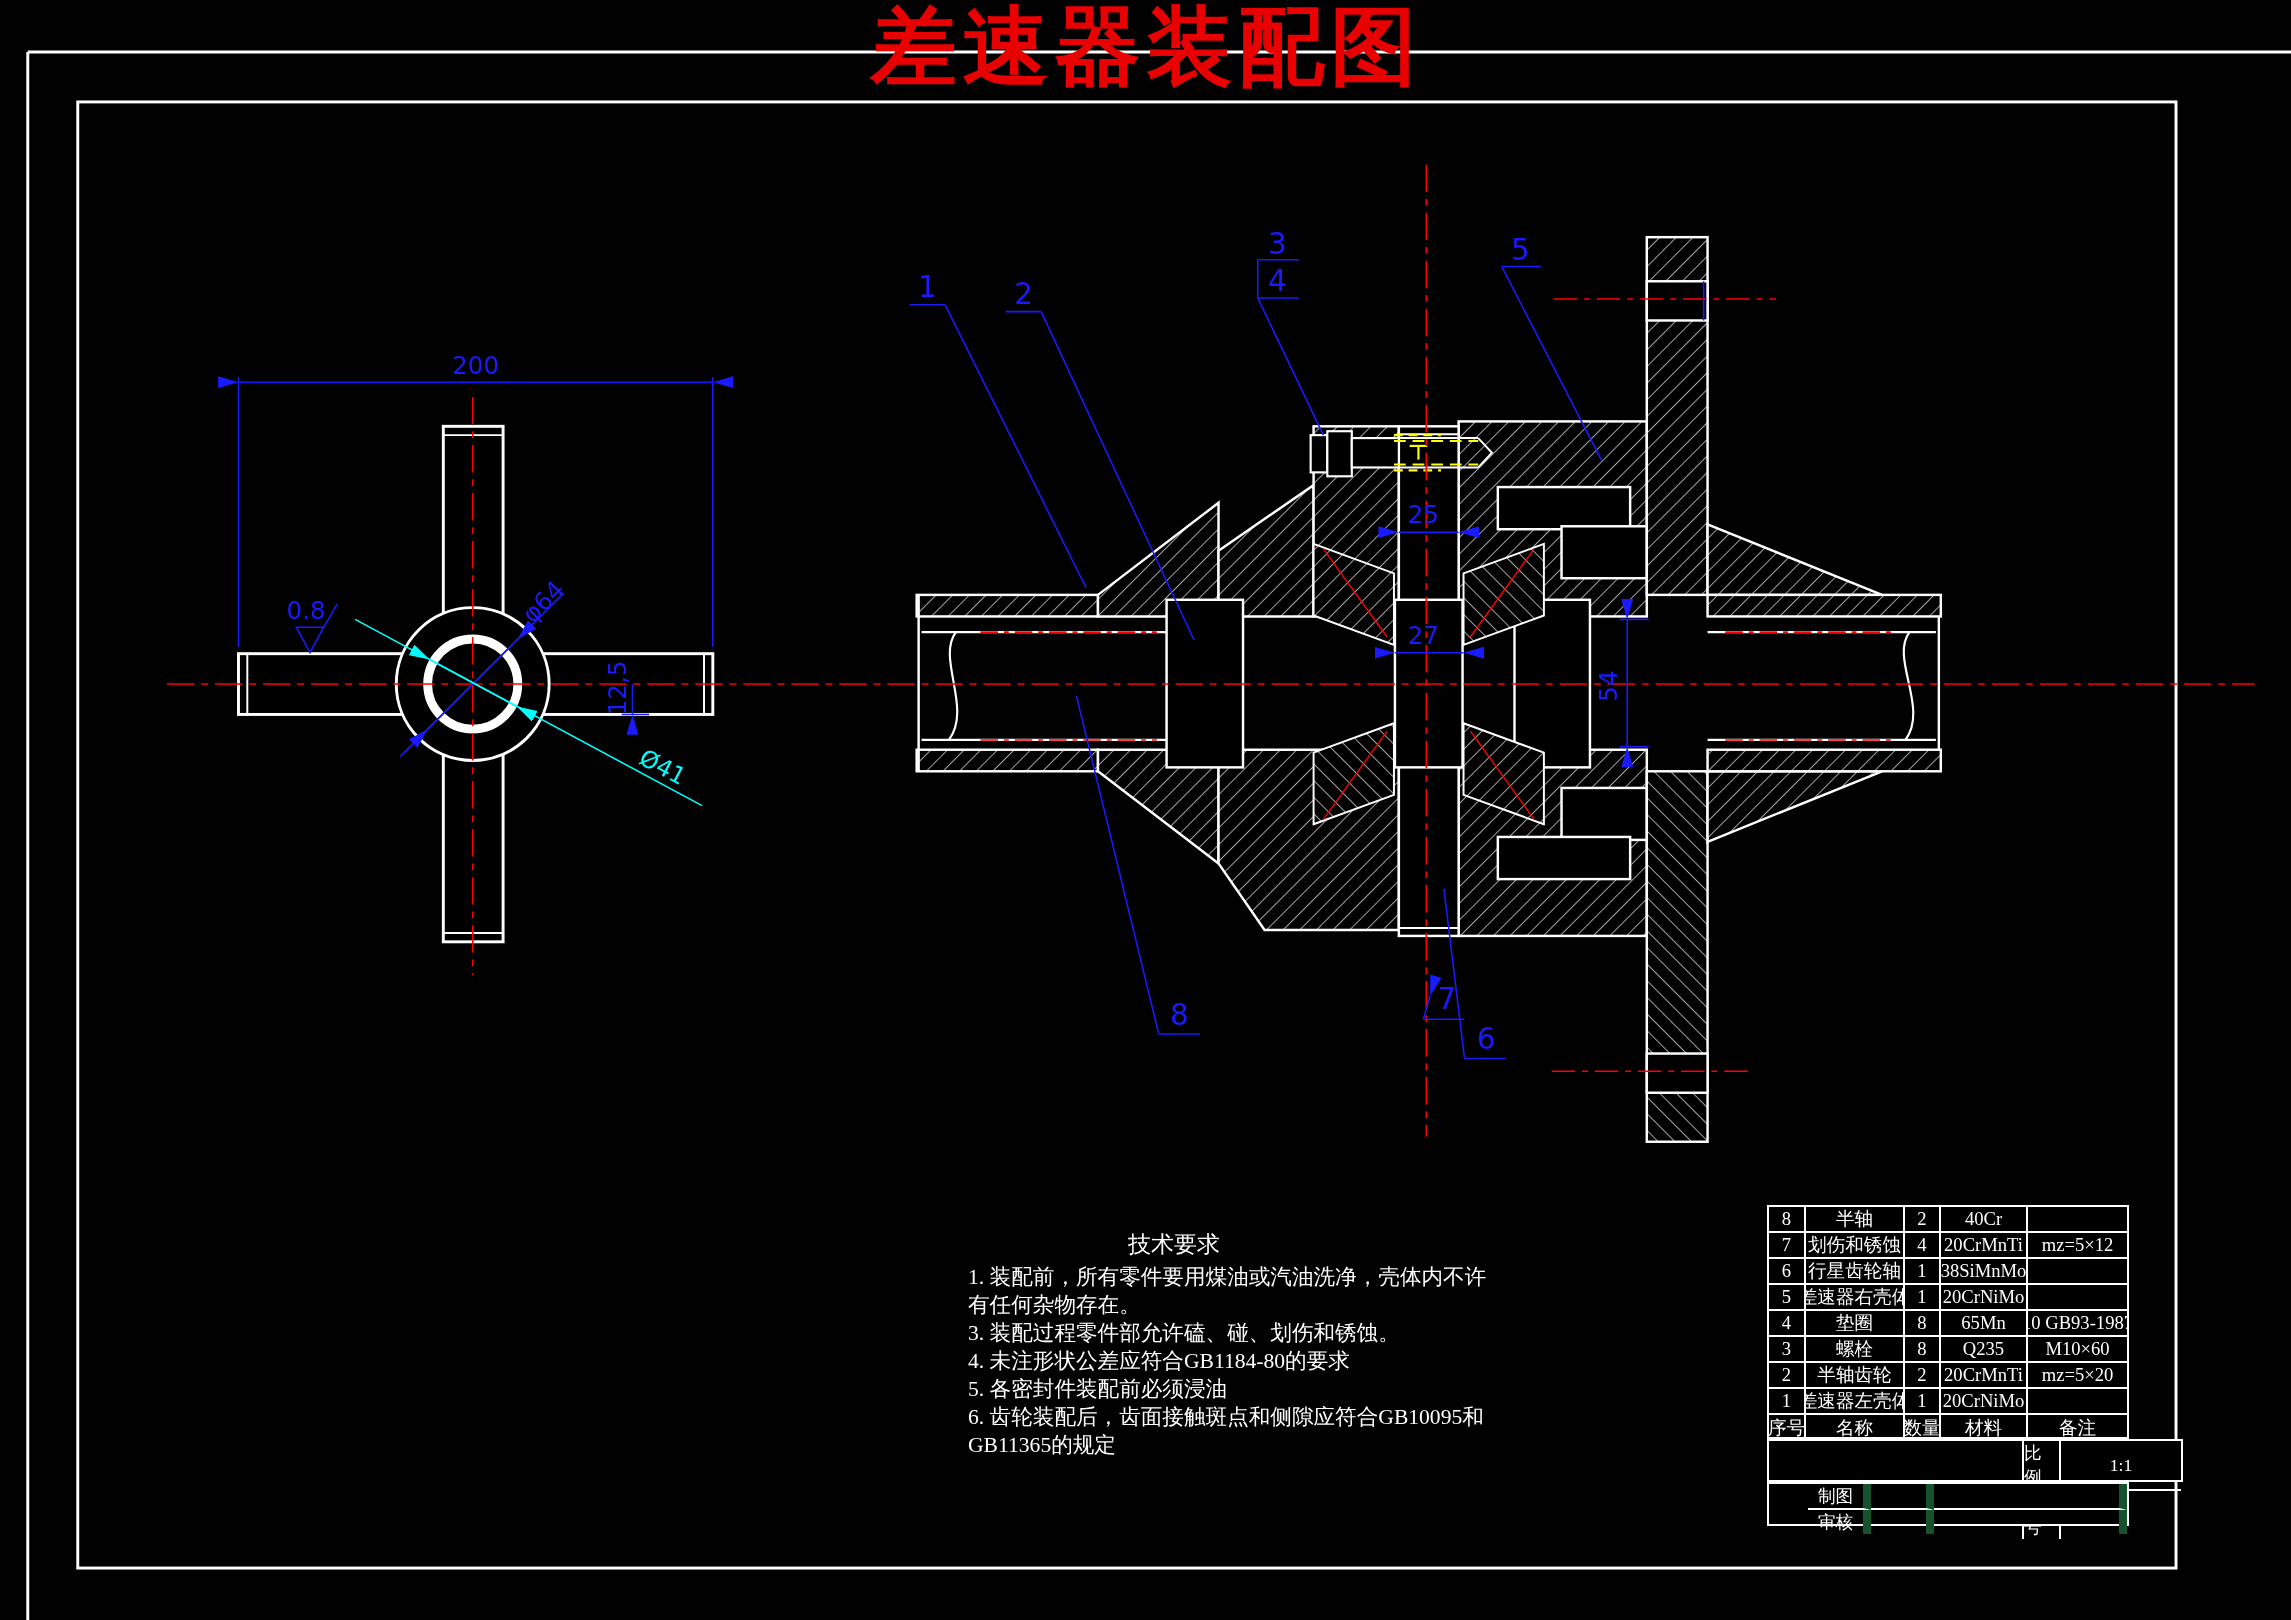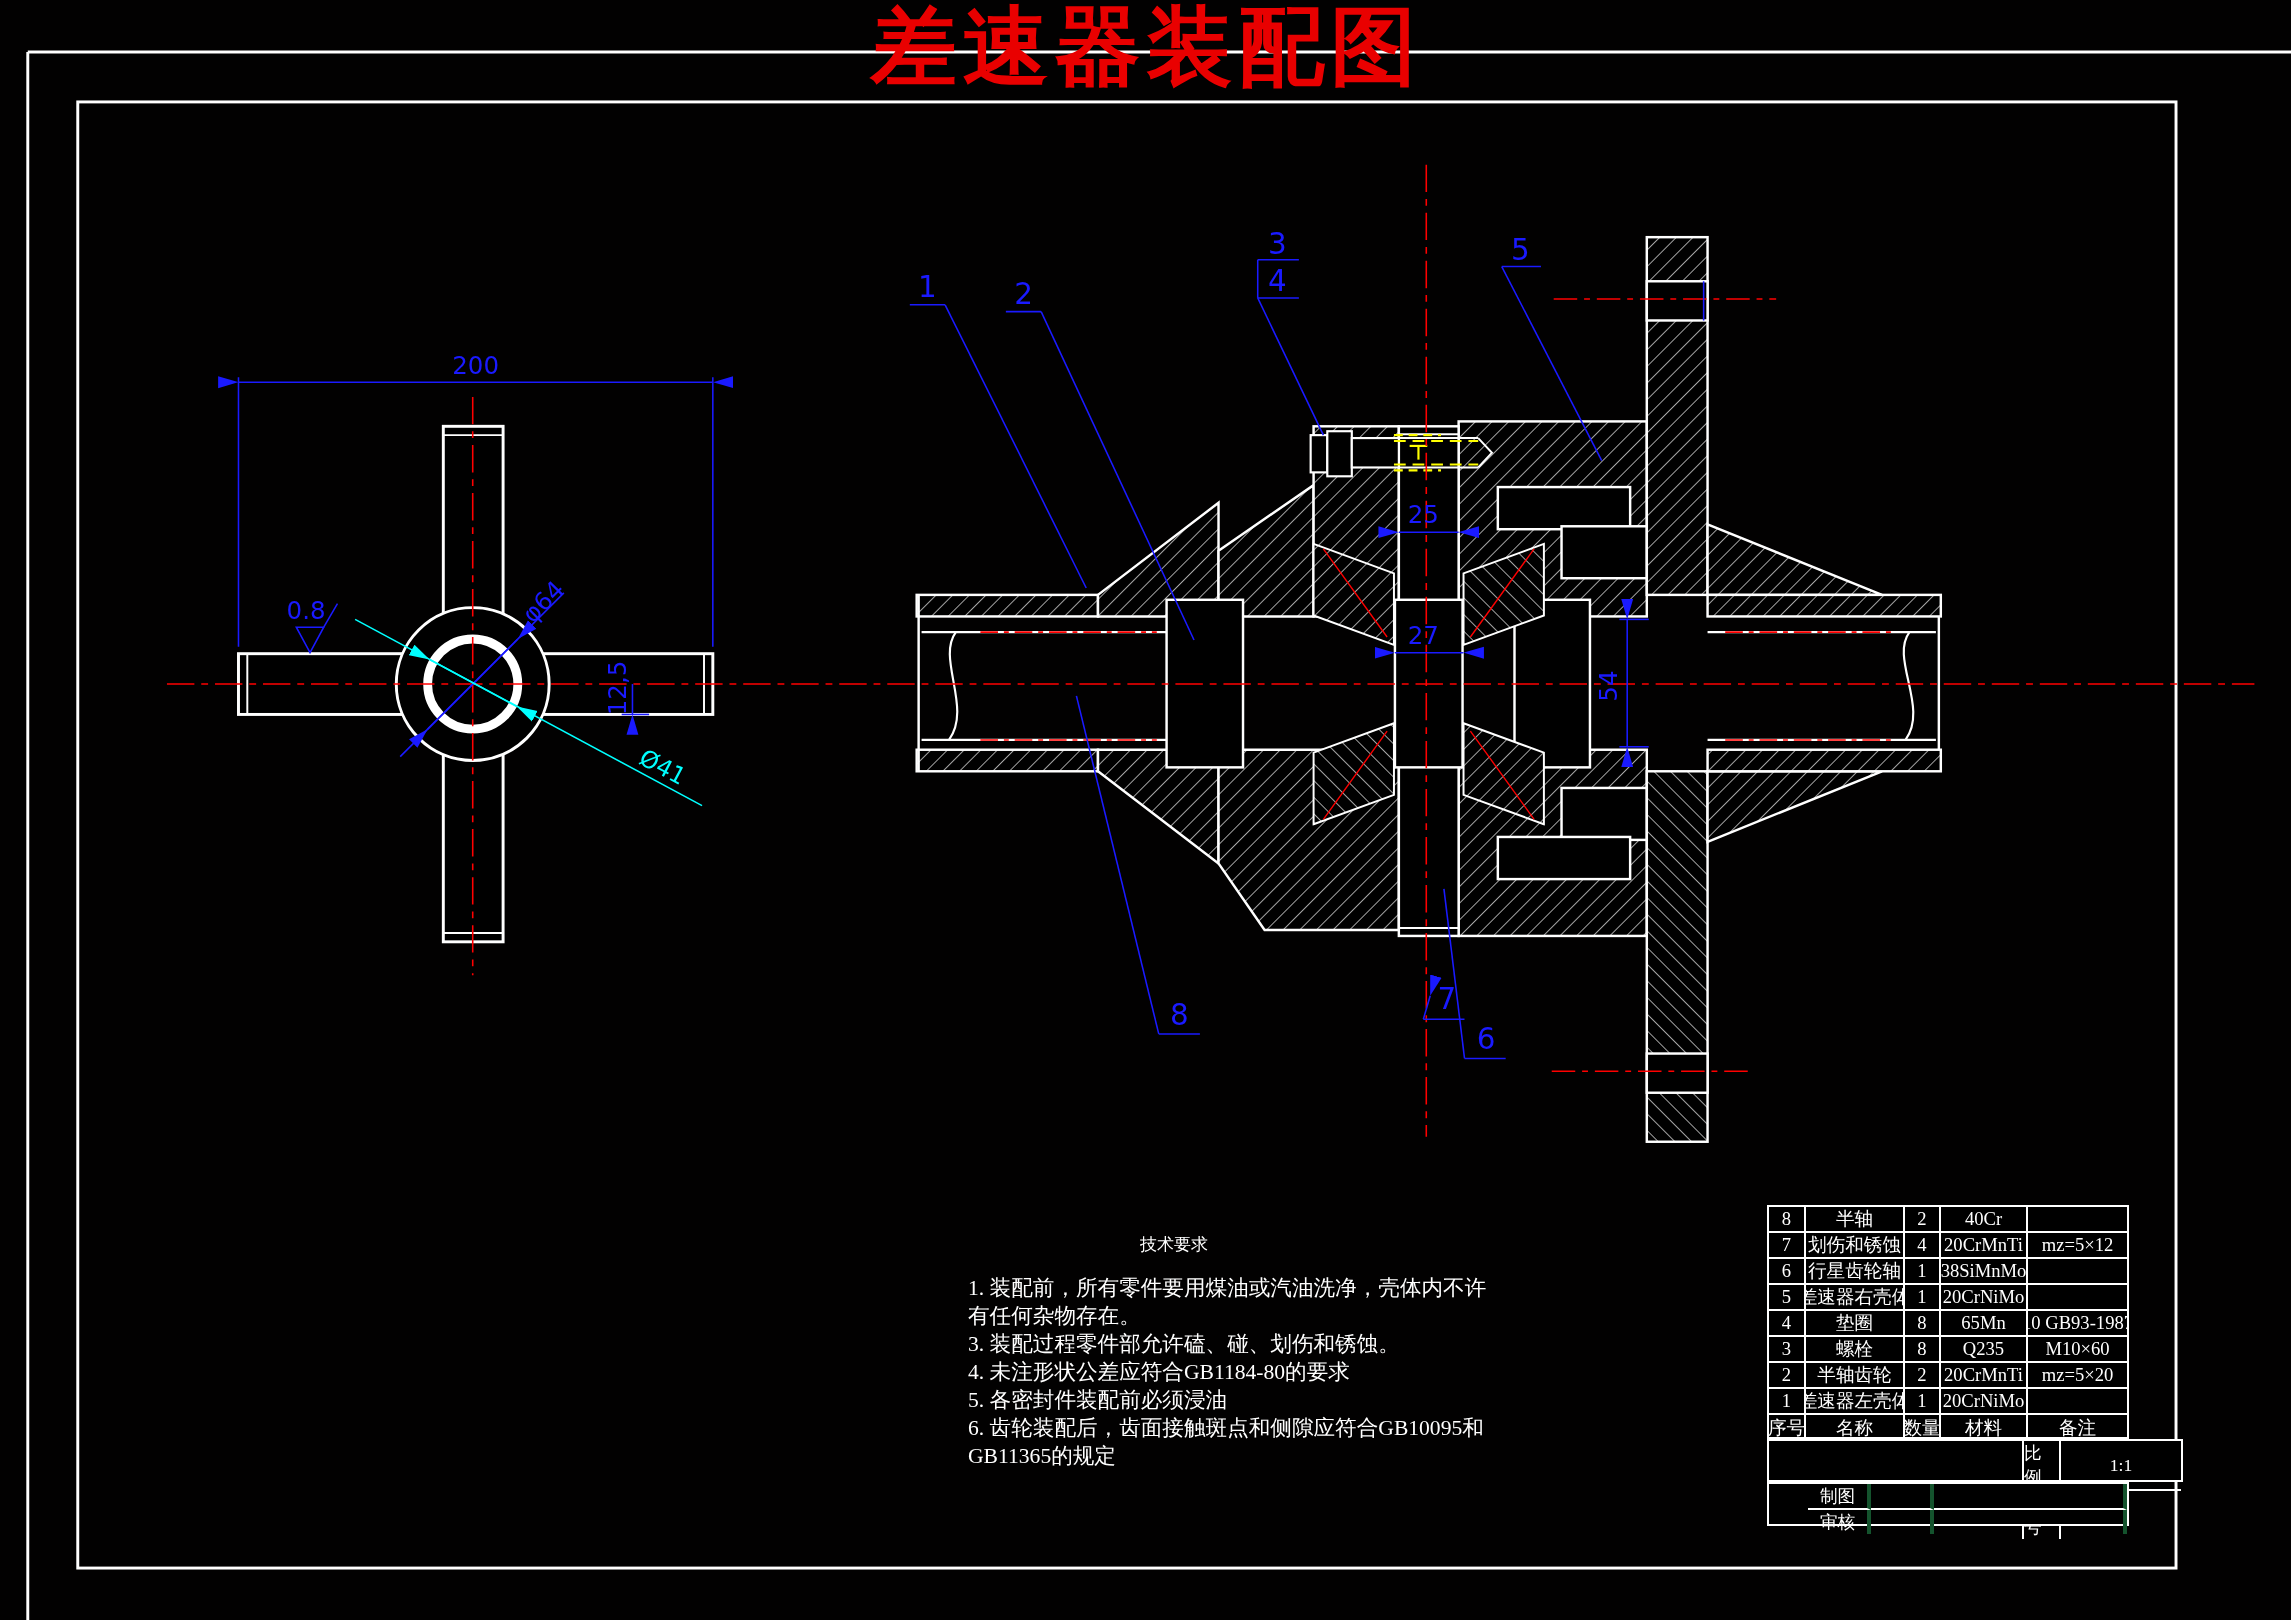--- a/index.html
+++ b/index.html
@@ -4,42 +4,42 @@
 <style>
   html,body{margin:0;padding:0;background:#000;}
   #stage{position:relative;width:2292px;height:1620px;background:#020101;overflow:hidden;
          font-family:"Liberation Serif", serif;}
   #cad-svg{position:absolute;left:0;top:0;z-index:1;}
   .overlay{position:absolute;z-index:2;color:#fff;}
   #main-title{left:833px;top:2px;width:627px;text-align:center;font-size:86px;line-height:90px;
               color:#e90000;letter-spacing:5.9px;white-space:nowrap;font-weight:bold;}
   
   #techreq{left:968px;top:1231px;width:519px;font-size:21.6px;line-height:28px;color:#fff;}
-  #techreq .tr-head{text-align:center;width:412px;font-size:17px;margin-bottom:15px;}
+  #techreq .tr-head{text-align:center;width:412px;font-size:23px;margin-bottom:4px;}
   
   .cadgrid{position:absolute;z-index:2;border:2px solid #fff;box-sizing:border-box;color:#fff;
            background:#000;}
   #parts{left:1767px;top:1205px;width:362px;height:234px;display:grid;
          grid-template-columns:37px 99px 36px 87px 1fr;grid-auto-rows:26px;
          font-size:18.6px;}
   #parts .c{border-right:2px solid #fff;border-bottom:2px solid #fff;display:flex;
             align-items:center;justify-content:center;overflow:hidden;white-space:nowrap;}
   #parts .c:nth-child(5n){border-right:none;}
   #parts .c.last{border-bottom:none;font-family:Liberation Serif, serif;}
   #tblock{left:1767px;top:1439px;width:416px;height:43px;display:grid;
           grid-template-columns:255px 37px 1fr;grid-template-rows:1fr 1fr;font-size:17.6px;}
   #tblock .t-title{grid-row:1/3;border-right:2px solid #fff;display:flex;align-items:center;
                    justify-content:center;font-size:20.6px;letter-spacing:2px;}
   #tblock .lab{border-right:2px solid #fff;border-bottom:2px solid #fff;display:flex;
                align-items:center;justify-content:center;}
   #tblock .val{border-bottom:2px solid #fff;display:flex;align-items:center;justify-content:center;}
   #tblock .nb{border-bottom:none;}
   #sign{left:1767px;top:1482px;width:362px;height:44px;display:grid;
         grid-template-columns:39px 63px 63px 1fr;grid-template-rows:1fr 1fr;font-size:17.6px;}
-  #sign .s{border-right:4px solid #14532d;border-bottom:2px solid #fff;display:flex;
+  #sign .s{border-right:8px solid #14532d;border-bottom:2px solid #fff;display:flex;
            align-items:center;justify-content:center;}
   #sign .s.nb{border-bottom:none;}
   #sign .big{grid-row:1/3;border-bottom:none;border-right:none;}
 </style>
 </head>
 <body>
 
 <div id="stage">
 
 <svg id="cad-svg" width="2292" height="1620" viewBox="0 0 2338 1653">

